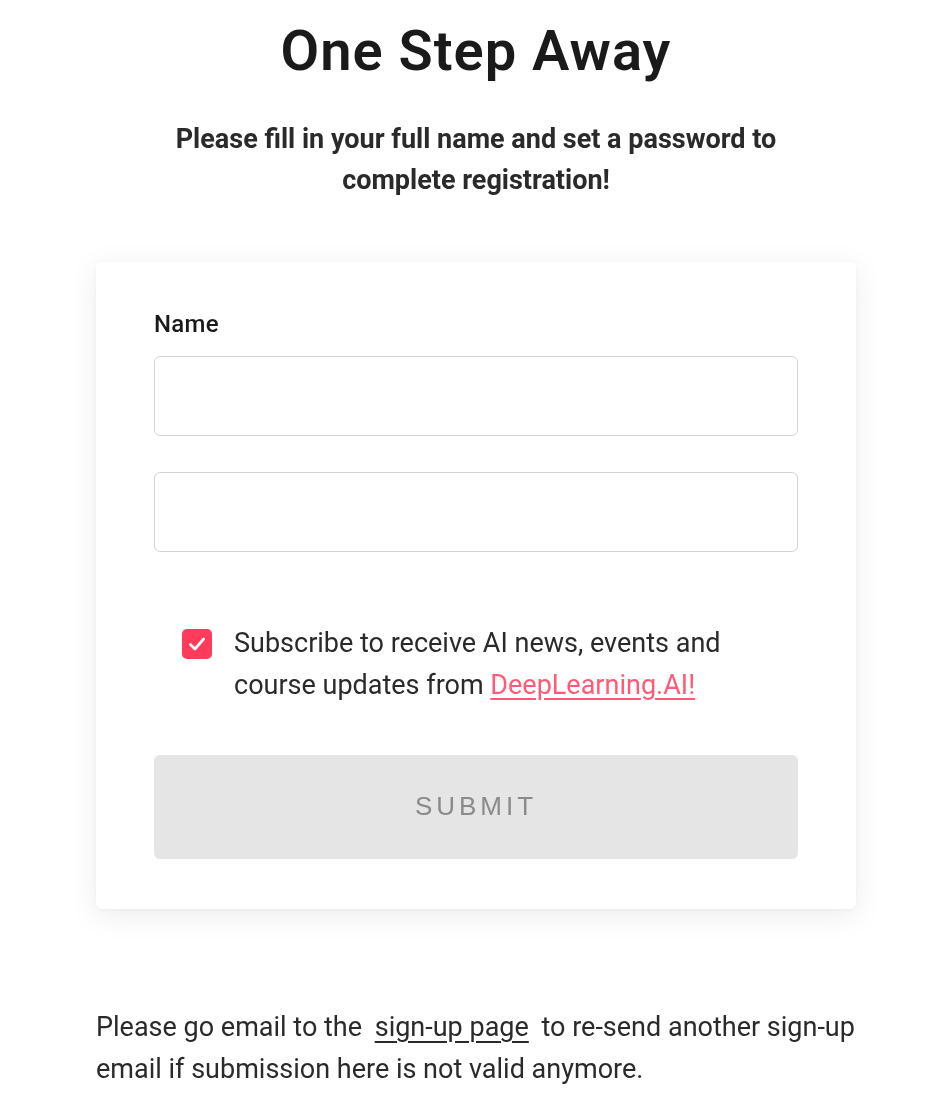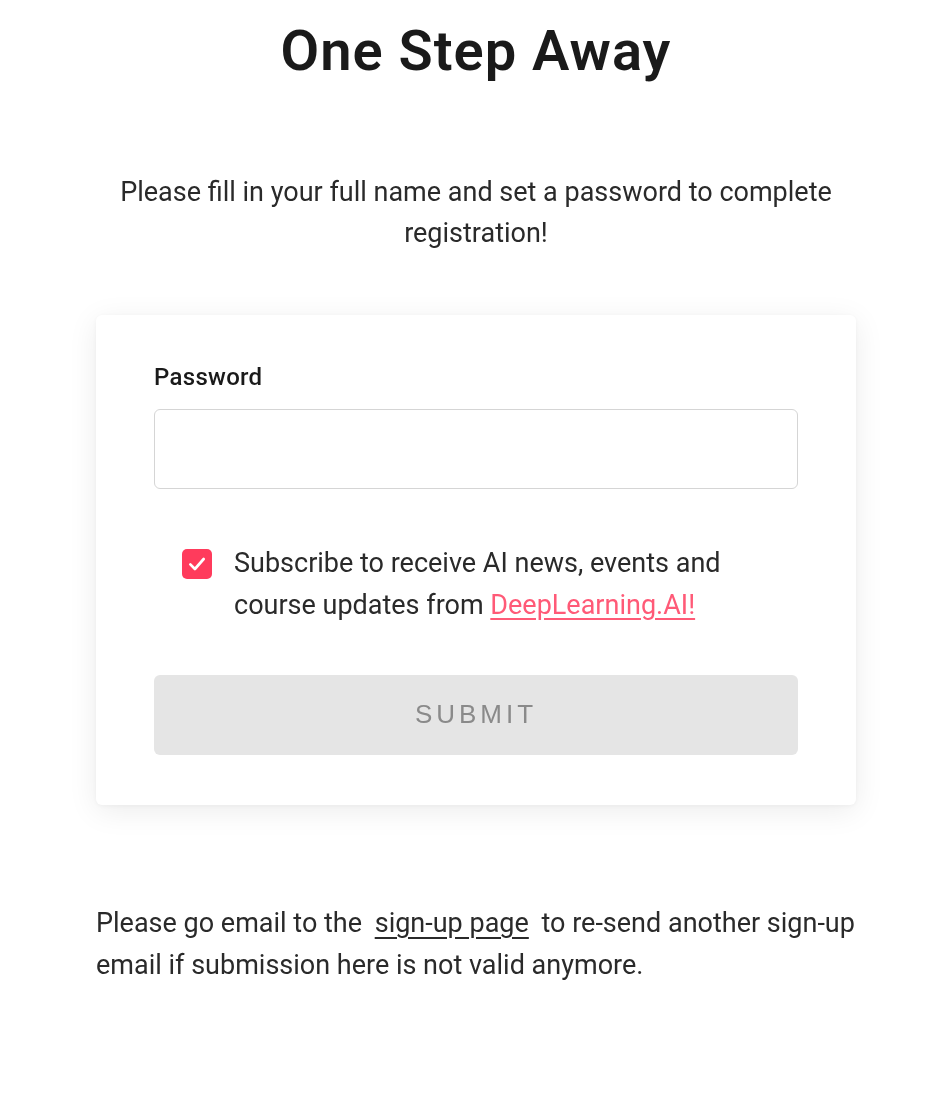--- a/index.html
+++ b/index.html
@@ -20,24 +20,24 @@
     .page-title {
       font-size: 56px;
       font-weight: 600;
       letter-spacing: 1px;
       margin-top: 18px;
       text-align: center;
       color: #1a1a1a;
     }
     .page-subtitle {
       font-size: 27px;
-      font-weight: 400;
+      font-weight: 700;
       color: #2a2a2a;
       text-align: center;
-      margin-top: 88px;
+      margin-top: 35px;
       max-width: 720px;
       line-height: 1.5;
     }
     .card {
       width: 760px;
       background: #ffffff;
       border-radius: 6px;
       box-shadow: 0 6px 30px rgba(0,0,0,0.08), 0 1px 4px rgba(0,0,0,0.04);
       margin-top: 62px;
       padding: 48px 58px 50px 58px;
@@ -60,21 +60,21 @@
       border-radius: 6px;
       font-size: 22px;
       padding: 0 18px;
       background: #ffffff;
       outline: none;
     }
     .checkbox-row {
       display: flex;
       align-items: flex-start;
       gap: 22px;
-      margin-top: 54px;
+      margin-top: 71px;
       padding-left: 28px;
       padding-right: 10px;
     }
     .checkbox {
       width: 30px;
       height: 30px;
       min-width: 30px;
       min-height: 30px;
       border-radius: 5px;
       background: #ff3b5c;
@@ -98,21 +98,21 @@
       line-height: 1.55;
       color: #2a2a2a;
     }
     .checkbox-label a {
       color: #ff5a77;
       text-decoration: underline;
       text-underline-offset: 4px;
     }
     .submit-btn {
       width: 100%;
-      height: 80px;
+      height: 104px;
       margin-top: 48px;
       border: none;
       border-radius: 6px;
       background: #e5e5e5;
       color: #8a8a8a;
       font-size: 26px;
       font-weight: 500;
       letter-spacing: 4px;
       cursor: pointer;
       text-transform: uppercase;
@@ -134,23 +134,26 @@
   </style>
 </head>
 <body>
 
 <h1 class="page-title">One Step Away</h1>
 
 <p class="page-subtitle">Please fill in your full name and set a password to complete registration!</p>
 
 <div class="card">
 
+  <div class="form-group">
+    <label class="form-label">Name</label>
+    <input type="text" class="form-input" value="" style="">
+  </div>
 
   <div class="form-group">
-    <label class="form-label">Password</label>
     <input type="password" class="form-input" value="" style="">
   </div>
 
   <div class="checkbox-row">
     <div class="checkbox">
       <svg viewBox="0 0 24 24">
         <polyline points="4 12.5 9.5 18 20 6"></polyline>
       </svg>
     </div>
     <div class="checkbox-label">

